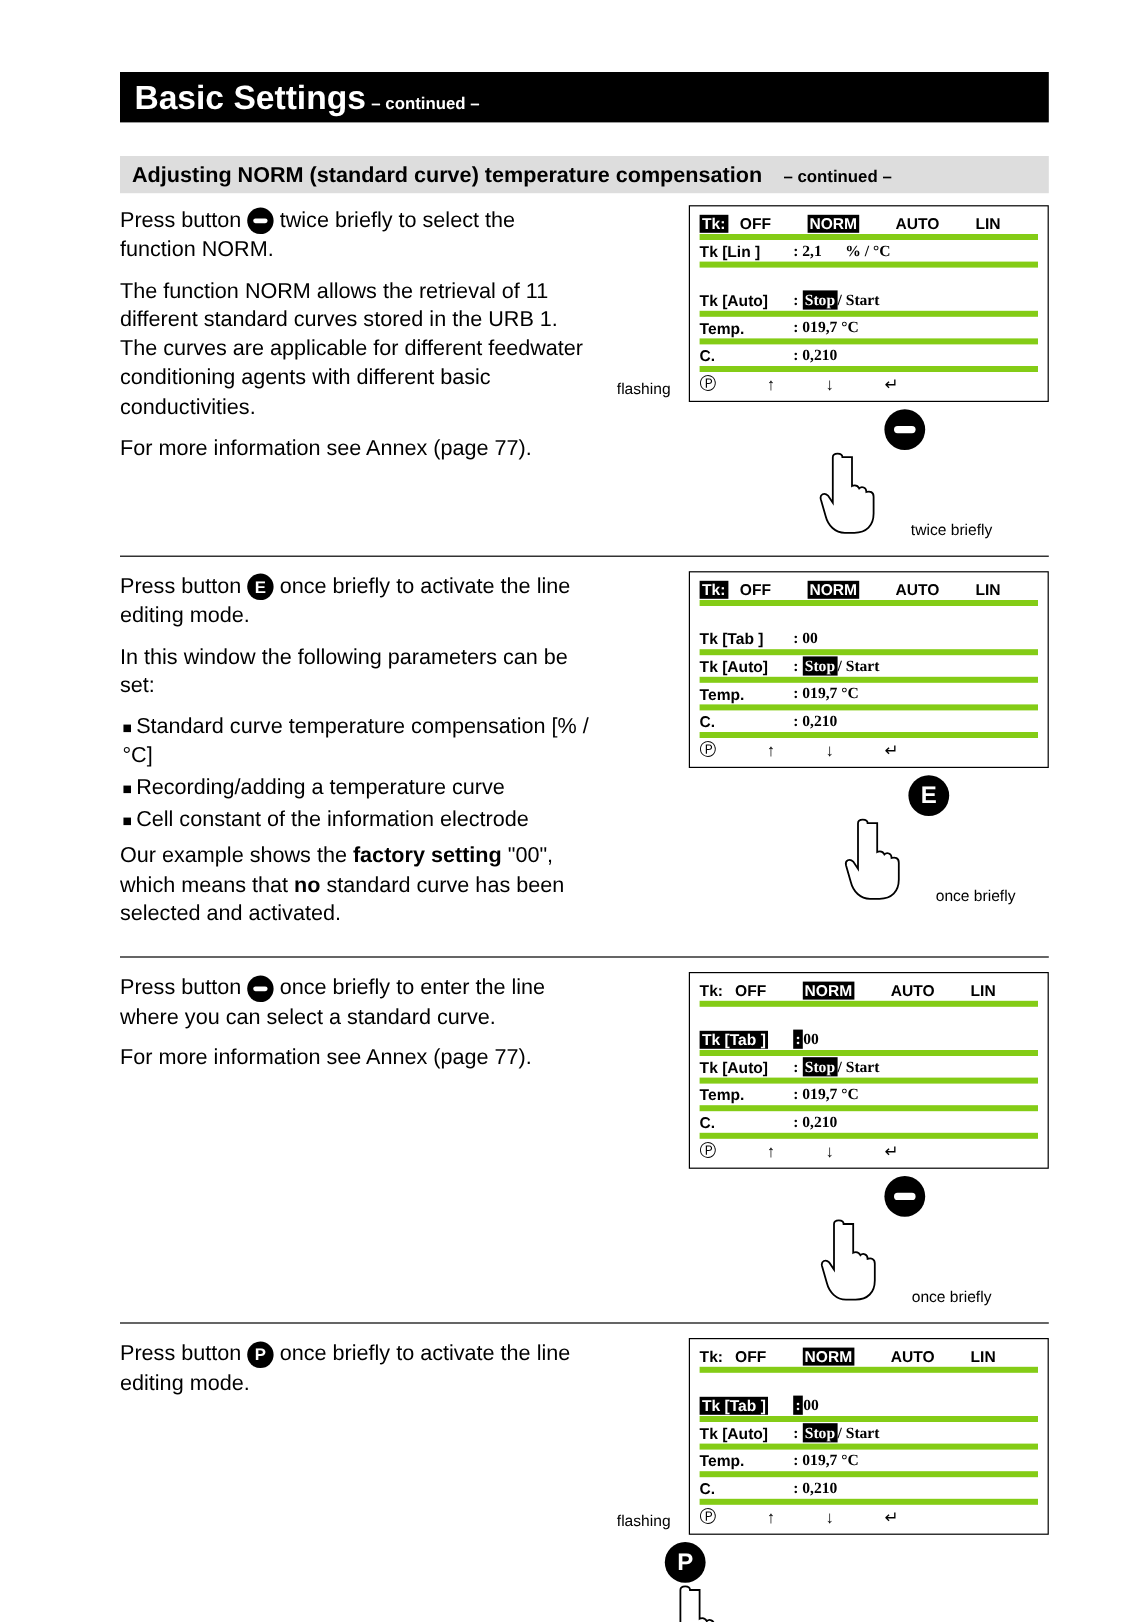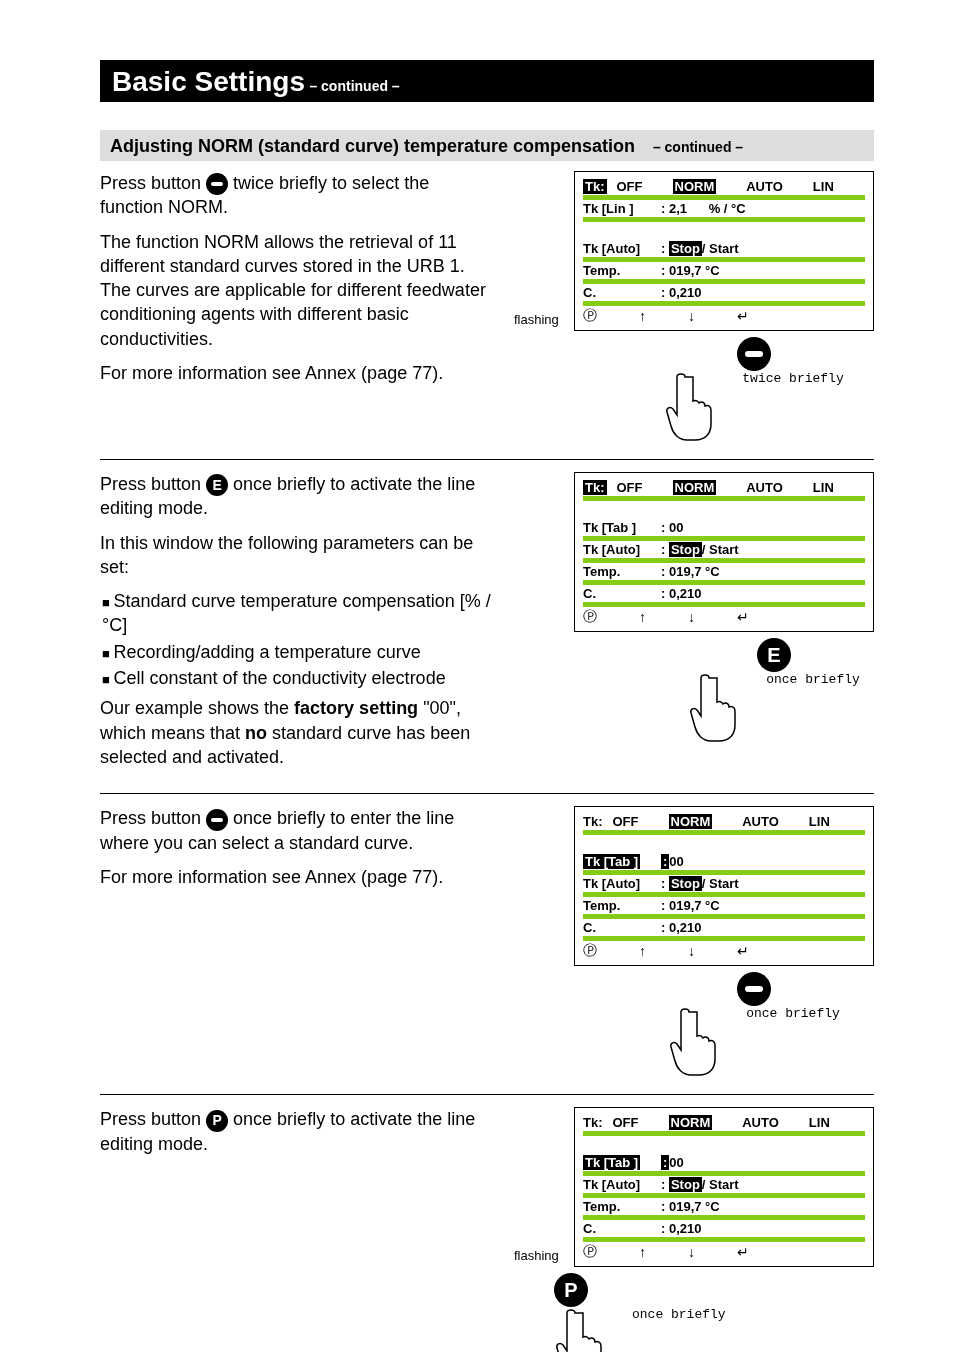--- a/index.html
+++ b/index.html
@@ -16,24 +16,24 @@
   .col-right { width: 360px; position: relative; }
   .lcd-wrap { display: flex; align-items: flex-end; }
   .lcd-left-label { width: 60px; font-size: 13px; padding-right: 6px; padding-bottom: 4px; }
   .lcd { border: 1.5px solid #000; width: 300px; padding: 6px 8px 4px 8px; font-family: Arial, Helvetica, sans-serif; font-size: 13px; font-weight: bold; }
   .lcd-row { display: flex; align-items: center; gap: 0; border-bottom: 5px solid #84cc16; padding: 1px 0; min-height: 18px; }
   .lcd-row.noborder { border-bottom: none; }
   .inv { background: #000; color: #fff; padding: 0 2px; display: inline-block; }
   .lcd-tabs { display: flex; gap: 10px; align-items: center; }
   .lcd-kv { display: flex; }
   .lcd-kv .k { width: 78px; }
-  .lcd-kv .v { flex: 1; }
+  .lcd-kv .v { flex: 1; font-family: Liberation Serif, serif; }
   .lcd-nav { display: flex; gap: 42px; align-items: center; font-weight: normal; font-size: 14px; }
   .hand-group { display:flex; flex-direction: column; align-items: center; margin-top: 6px; position: relative; }
-  .hand-row { display:flex; align-items: flex-start; gap: 10px; font-family: Liberation Mono, monospace; }
+  .hand-row { display:flex; align-items: flex-end; gap: 10px; }
   .btn-circle { width: 34px; height: 34px; border-radius: 50%; background:#000; color:#fff; display:flex; align-items:center; justify-content:center; font-size:18px; }
   .btn-circle.white-slot::after { content:""; width:18px; height:6px; background:#fff; border-radius:3px; display:block; }
   .btn-circle.letter { font-weight: bold; font-size: 20px; }
   .hand-svg { width: 62px; height: 74px; }
   .hand-caption { font-size: 13px; margin-left: 6px; }
   ul.bullets { list-style: none; padding-left: 2px; margin: 6px 0; }
   ul.bullets li::before { content: "■ "; font-size: 13px; }
   ul.bullets li { margin-bottom: 2px; }
   .hr { border: none; border-top: 1px solid #000; margin: 14px 0 12px 0; }
   .pagenum { font-size: 18px; margin-top: 18px; }
@@ -124,21 +124,21 @@
     <div class="col-text">
       <div class="p">
         <span>Press button </span>
         <span class="inline-icon">E</span>
         <span> once briefly to activate the line editing mode.</span>
       </div>
       <div class="p">In this window the following parameters can be set:</div>
       <ul class="bullets">
         <li>Standard curve temperature compensation [% / °C]</li>
         <li>Recording/adding a temperature curve</li>
-        <li>Cell constant of the conductivity electrode</li>
+        <li>Cell constant of the information electrode</li>
       </ul>
       <div class="p">
         <span>Our example shows the </span><b>factory setting</b><span>  "00", which means that </span><b>no</b><span> standard curve has been selected and activated.</span>
       </div>
     </div>
     <div class="col-right">
       <div class="lcd-wrap">
         <div class="lcd-left-label"></div>
         <div class="lcd">
           <div class="lcd-row lcd-tabs">

